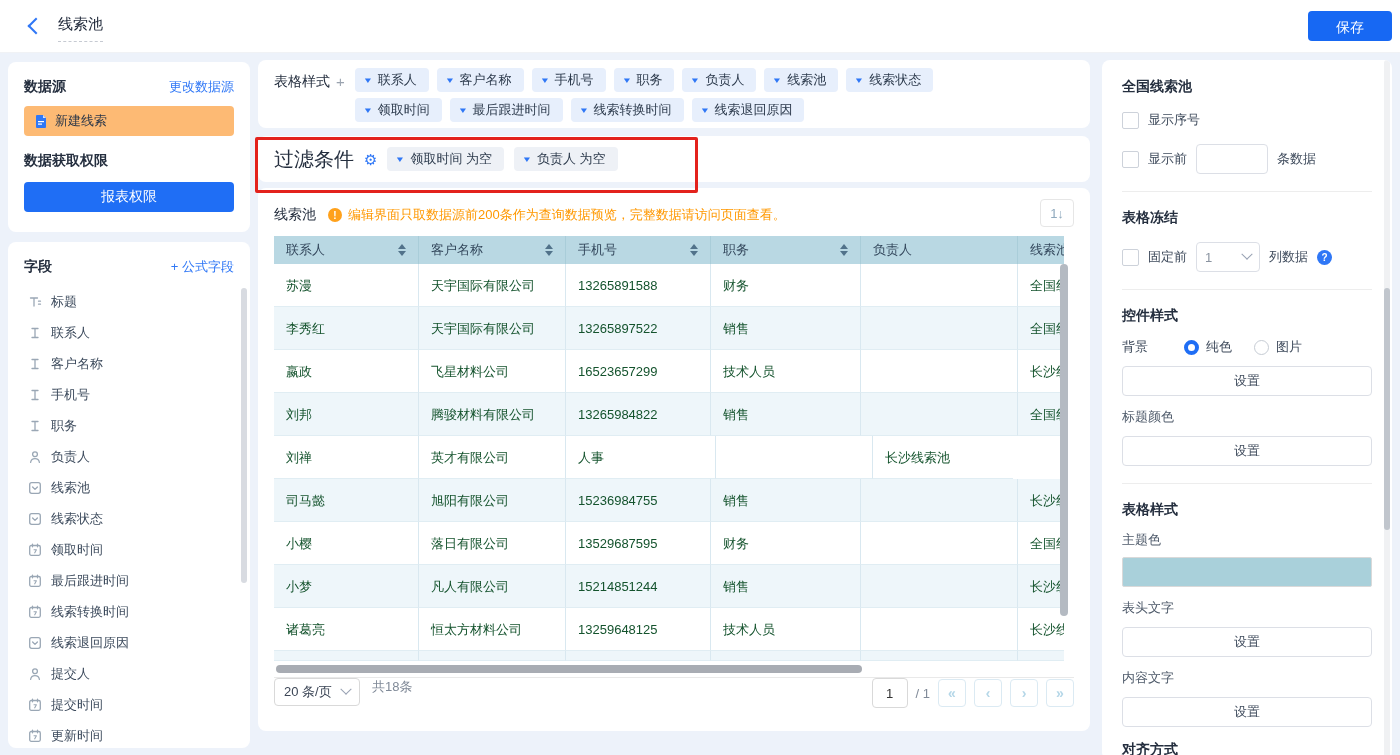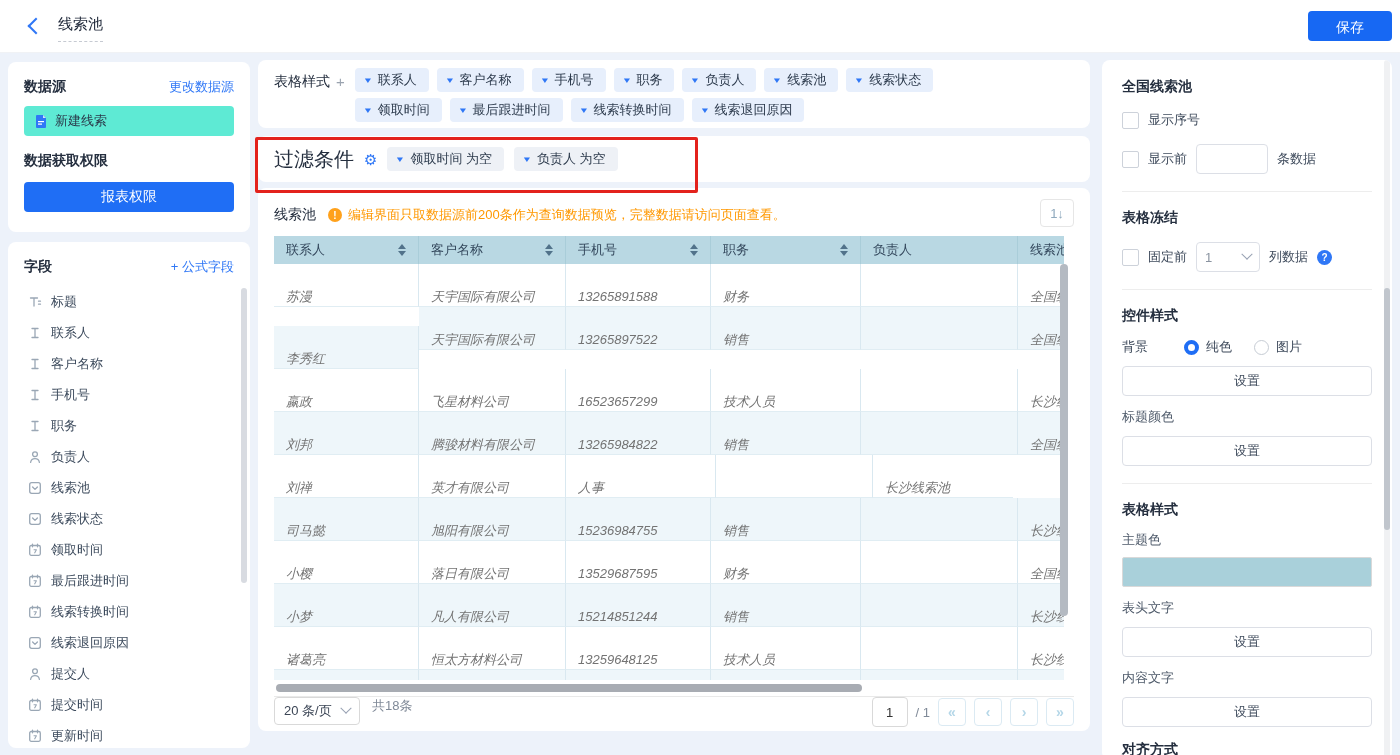--- a/index.html
+++ b/index.html
@@ -14,21 +14,21 @@
   .save-btn{position:absolute;right:8px;top:11px;width:84px;height:30px;background:#1768f3;color:#fff;border:none;border-radius:4px;font-size:14px;line-height:30px;text-align:center;cursor:pointer;}
 
   
   .card{position:absolute;background:#fff;border-radius:8px;box-sizing:border-box;}
 
   
   .card-ds{left:8px;top:62px;width:242px;height:170px;padding:16px;}
   .sec-head{display:flex;align-items:center;justify-content:space-between;}
   .sec-title{font-size:14px;font-weight:700;color:#252f3f;}
   .blue-link{font-size:13px;color:#2f77f6;cursor:pointer;}
-  .ds-item{margin-top:10px;height:30px;background:#5eead4;border-radius:4px;display:flex;align-items:center;gap:7px;padding:0 10px;color:#2a3648;}
+  .ds-item{margin-top:10px;height:30px;background:#fdba74;border-radius:4px;display:flex;align-items:center;gap:7px;padding:0 10px;color:#2a3648;}
   .ds-item svg{width:14px;height:14px;}
   .perm-title{margin-top:16px;font-size:14px;font-weight:700;color:#252f3f;}
   .perm-btn{margin-top:12px;width:100%;height:30px;background:#1f6ef5;color:#fff;border:none;border-radius:4px;font-size:14px;cursor:pointer;}
 
   .card-fields{left:8px;top:242px;width:242px;height:506px;padding:16px;overflow:hidden;}
   .field-list{margin-top:10px;}
   .field-item{display:flex;align-items:center;gap:9px;height:31px;padding-left:4px;cursor:pointer;color:#3c4a5c;}
   .ficon{width:14px;height:14px;display:inline-flex;}
   .ficon svg{width:14px;height:14px;}
   .vscroll-left{position:absolute;right:3px;top:46px;width:6px;height:295px;background:#d8dbe1;border-radius:3px;}
@@ -57,21 +57,21 @@
 
   .table-viewport{position:relative;margin-top:8px;width:790px;overflow:hidden;}
   .thead,.tr{display:flex;width:884px;}
   .th{box-sizing:border-box;height:28px;background:#b9d8e3;color:#33475c;display:flex;align-items:center;padding:0 12px;border-right:1px solid #a9cdd9;cursor:pointer;}
   .th:last-child{border-right:none;}
   .th .txt{white-space:nowrap;overflow:hidden;}
   .sorter{margin-left:auto;display:flex;flex-direction:column;gap:2px;padding-left:8px;}
   .sorter i{display:block;width:0;height:0;border-left:4px solid transparent;border-right:4px solid transparent;}
   .sorter .up{border-bottom:5px solid #51728a;}
   .sorter .down{border-top:5px solid #51728a;}
-  .td{box-sizing:border-box;height:43px;line-height:43px;padding:11px 12px;border-right:1px solid #d9e8f0;border-bottom:1px solid #e0edf3;white-space:nowrap;overflow:hidden;color:#737373;font-style:italic;}
+  .td{box-sizing:border-box;height:43px;line-height:43px;padding:0 12px;border-right:1px solid #d9e8f0;border-bottom:1px solid #e0edf3;white-space:nowrap;overflow:hidden;color:#14532d;}
   .tr .td:last-child{border-right:none;}
   .tr.stripe .td{background:#eef6fa;}
   .tr.partial{height:10px;overflow:hidden;}
   .tr.partial .td{height:10px;}
   .tbl-vscroll{position:absolute;right:22px;top:76px;width:8px;height:352px;background:#b4bac2;border-radius:4px;z-index:2;}
   .hscroll{position:relative;height:12px;margin-top:2px;}
   .hscroll .thumb{position:absolute;left:2px;top:2px;width:586px;height:8px;background:#a8acb3;border-radius:4px;}
 
   .pagination{margin-top:2px;border-top:1px solid #e9e9e9;height:58px;display:flex;align-items:flex-start;gap:12px;}
   .page-size{display:flex;align-items:center;justify-content:space-between;width:86px;height:28px;border:1px solid #d9d9d9;border-radius:4px;padding:0 9px;box-sizing:border-box;cursor:pointer;color:#3c4656;}
@@ -400,21 +400,21 @@
       <div id="tbody">
           <div class="tr">
             <div class="td" style="width: 145px; flex: 0 0 145px;">苏漫</div>
             <div class="td" style="width: 147px; flex: 0 0 147px;">天宇国际有限公司</div>
             <div class="td" style="width: 145px; flex: 0 0 145px;">13265891588</div>
             <div class="td" style="width: 150px; flex: 0 0 150px;">财务</div>
             <div class="td" style="width: 157px; flex: 0 0 157px;"></div>
             <div class="td" style="width: 140px; flex: 0 0 140px;">全国线索池</div>
           </div>
           <div class="tr stripe">
-            <div class="td" style="width: 145px; flex: 0 0 145px; margin-top: 19px;">李秀红</div>
+            <div class="td" style="width: 145px; flex: 0 0 145px;">李秀红</div>
             <div class="td" style="width: 147px; flex: 0 0 147px;">天宇国际有限公司</div>
             <div class="td" style="width: 145px; flex: 0 0 145px;">13265897522</div>
             <div class="td" style="width: 150px; flex: 0 0 150px;">销售</div>
             <div class="td" style="width: 157px; flex: 0 0 157px;"></div>
             <div class="td" style="width: 140px; flex: 0 0 140px;">全国线索池</div>
           </div>
           <div class="tr">
             <div class="td" style="width: 145px; flex: 0 0 145px;">嬴政</div>
             <div class="td" style="width: 147px; flex: 0 0 147px;">飞星材料公司</div>
             <div class="td" style="width: 145px; flex: 0 0 145px;">16523657299</div>

